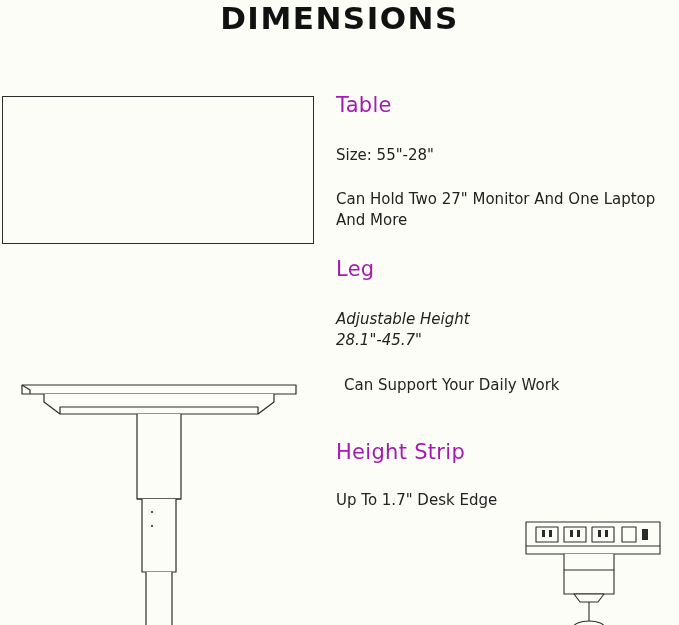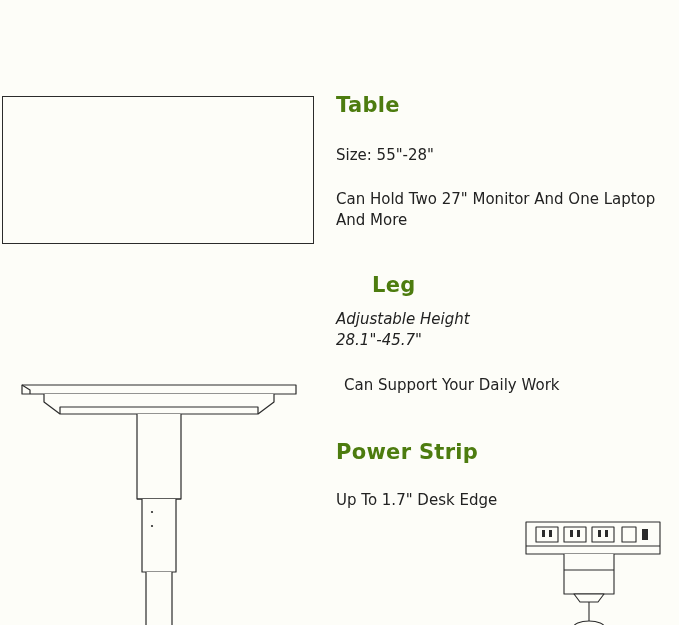--- a/index.html
+++ b/index.html
@@ -63,36 +63,36 @@
 
   
   .right-col {
     position: absolute;
     left: 336px;
     top: 85px;
     width: 343px;
   }
   .sec-head {
     font-size: 21px;
-    font-weight: 700;
+    font-weight: 400;
     letter-spacing: 0.3px;
-    color: #4d7c0f;
+    color: #a21caf;
     margin: 0;
   }
   .sec-body {
     font-size: 15px;
     line-height: 21px;
     color: #222;
     margin: 0;
   }
   .blk-table-head { position: absolute; left: 0; top: 8px; }
   .blk-table-size { position: absolute; left: 0; top: 60px; }
   .blk-table-hold { position: absolute; left: 0; top: 104px; width: 330px; }
 
-  .blk-leg-head { position: absolute; left: 0; top: 188px; margin-left: 36px; }
+  .blk-leg-head { position: absolute; left: 0; top: 172px; }
   .blk-leg-adj { position: absolute; left: 0; top: 224px; width: 300px; }
   .blk-leg-support { position: absolute; left: 8px; top: 290px; width: 330px; }
 
   .blk-power-head { position: absolute; left: 0; top: 355px; }
   .blk-power-body { position: absolute; left: 0; top: 405px; width: 300px; }
 
   
   .power-illus {
     position: absolute;
     left: 518px;
@@ -100,20 +100,21 @@
     width: 155px;
     height: 135px;
   }
   svg { display: block; overflow: visible; }
 </style>
 </head>
 <body>
 
 <div class="page">
 
+  <div class="title">DIMENSIONS</div>
 
   <div class="left-col">
 
     <div class="tabletop-top"></div>
 
     <div class="desk-side">
       <svg width="320" height="330" viewBox="0 0 320 330">
         <g fill="none" stroke="#2b2b2b" stroke-width="1.2" stroke-linejoin="round">
 
           <path d="M22 95 L296 95 L296 104 L22 104 Z" fill="#fdfdf8"></path>
@@ -143,21 +144,21 @@
 
     <div class="sec-head blk-table-head">Table</div>
     <div class="sec-body blk-table-size">Size: 55"-28"</div>
     <div class="sec-body blk-table-hold">Can Hold Two 27" Monitor And One Laptop And More</div>
 
     <div class="sec-head blk-leg-head">Leg</div>
     <div class="sec-body blk-leg-adj" style="white-space:pre-line;font-style:italic;">Adjustable Height
 28.1"-45.7"</div>
     <div class="sec-body blk-leg-support">Can Support Your Daily Work</div>
 
-    <div class="sec-head blk-power-head">Power Strip</div>
+    <div class="sec-head blk-power-head">Height Strip</div>
     <div class="sec-body blk-power-body">Up To 1.7" Desk Edge</div>
 
   </div>
 
   <div class="power-illus">
     <svg width="155" height="135" viewBox="0 0 155 135">
       <g fill="none" stroke="#2b2b2b" stroke-width="1.1" stroke-linejoin="round">
 
         <path d="M8 12 L142 12 L142 44 L8 44 Z" fill="#fdfdf8"></path>
         <path d="M8 36 L142 36"></path>

